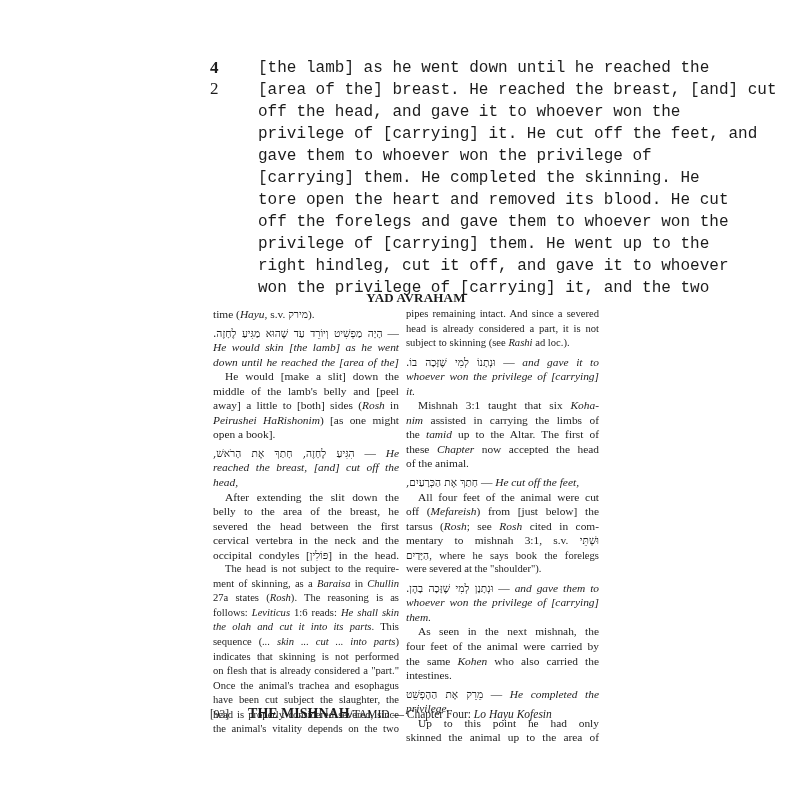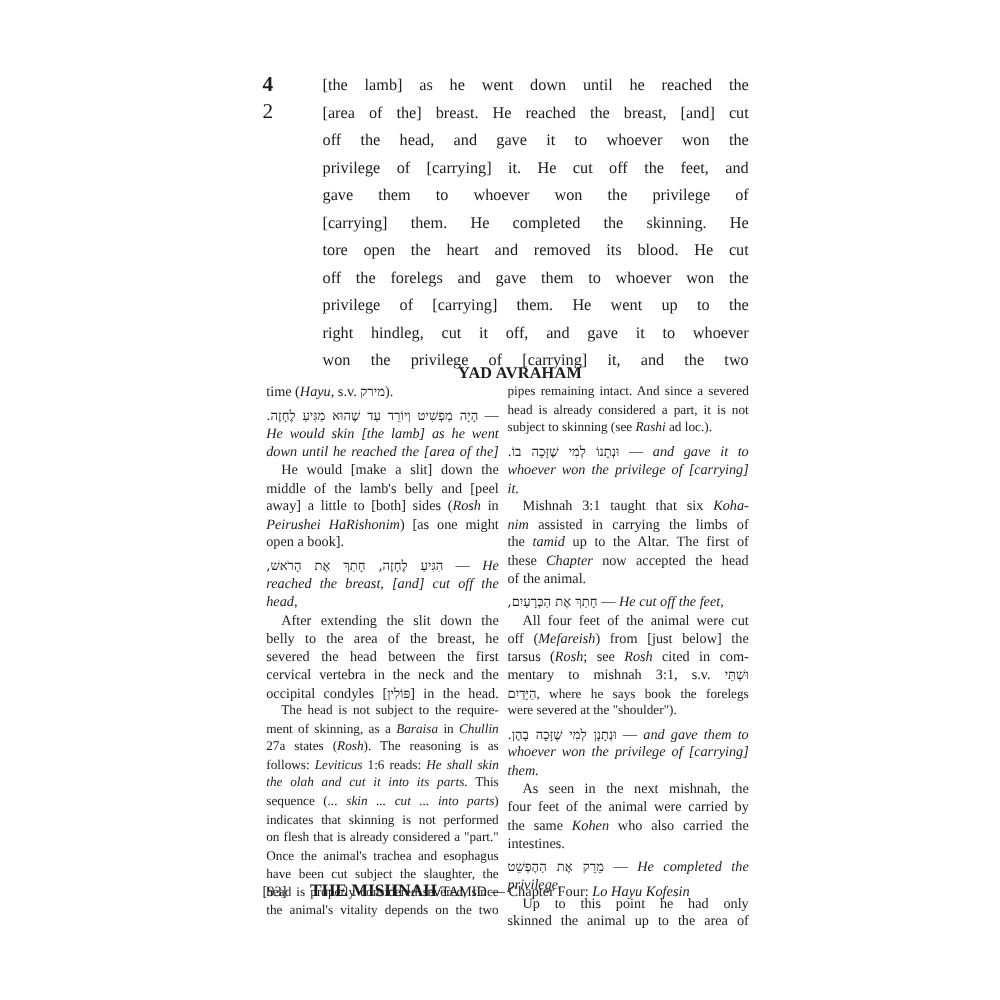--- a/index.html
+++ b/index.html
@@ -3,21 +3,21 @@
 <meta charset="utf-8">
 <style>
   html, body { margin:0; padding:0; background:#ffffff; }
   body { width:800px; height:800px; position:relative; overflow:hidden;
          font-family:"Liberation Serif","DejaVu Serif",serif; color:#1c1c1c; }
   .page { position:absolute; left:0; top:0; width:800px; height:800px; }
   .mishnah-num { position:absolute; left:210px; font-weight:bold; font-size:17px; line-height:20px; }
   .mishnah-num.ch { top:58px; }
   .mishnah-num.mn { top:79px; font-weight:normal; }
   .main-text { position:absolute; left:258px; top:57px; width:341px;
-               font-size:13px; line-height:22px; text-align:justify; }
+               font-size:16px; line-height:22px; text-align:justify;font-family:Liberation Mono, monospace; }
   .main-text .ln { display:block; text-align:justify; text-align-last:justify; white-space:nowrap; }
   .section-head { position:absolute; left:16px; width:800px; top:290px; text-align:center;
                   font-size:13px; font-weight:bold; letter-spacing:0.2px; }
   .col { position:absolute; top:307px; font-size:11.4px; line-height:14.55px; }
   .col.left { left:213px; width:186px; }
   .col.right { left:406px; width:193px; }
   .col .ln { display:block; white-space:nowrap; text-align:justify; text-align-last:justify; height:14.55px; }
   .col .ln.last { text-align-last:left; }
   .col .gap { display:block; height:4px; }
   .col .ind { padding-left:12px; }

